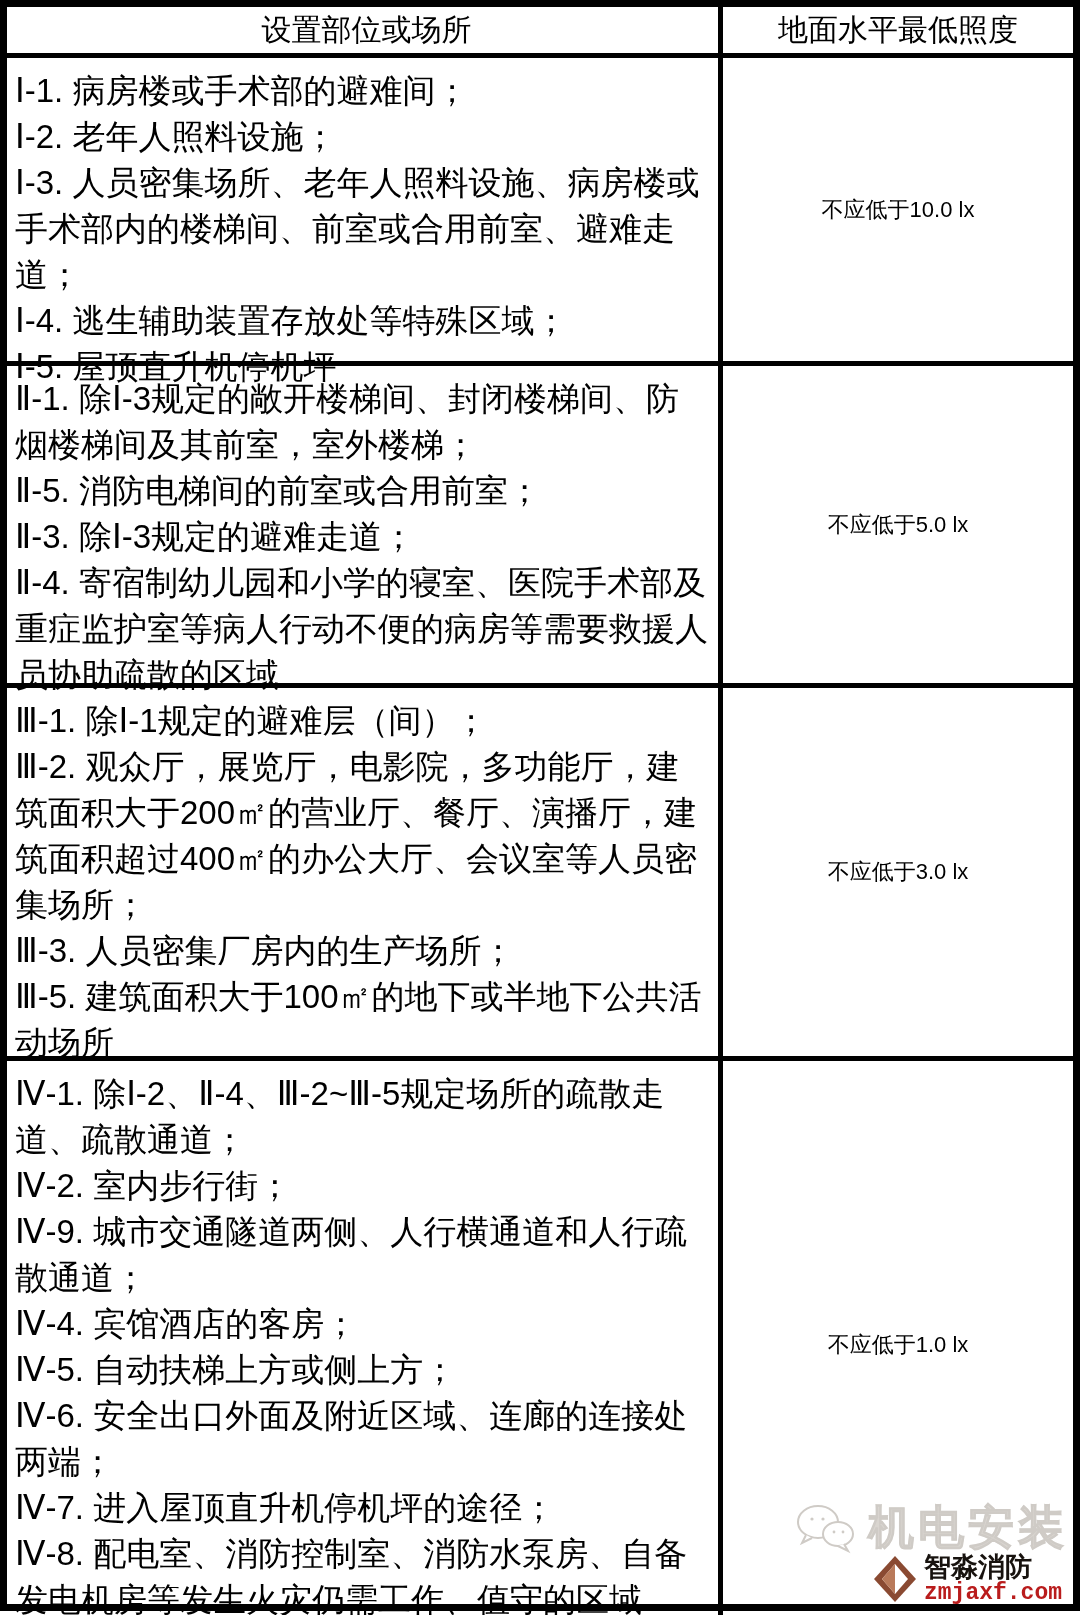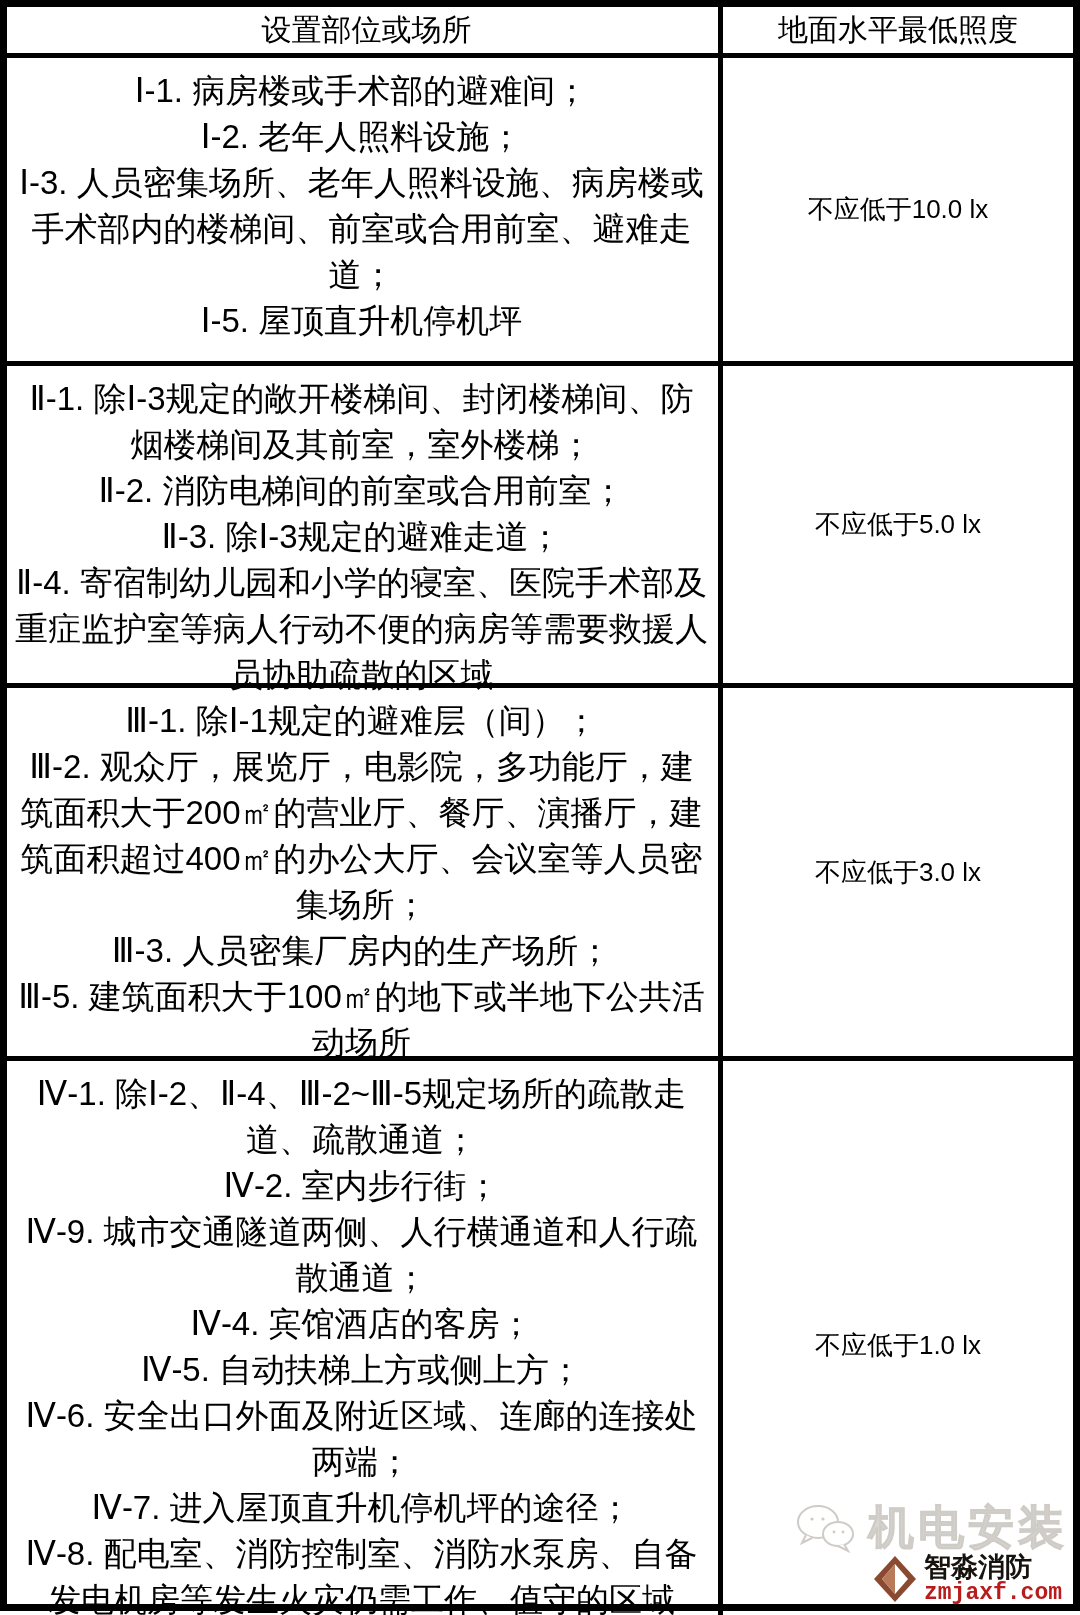--- a/index.html
+++ b/index.html
@@ -36,29 +36,29 @@
     padding-left:8px;
   }
   .hrow .cell-loc, .hrow .cell-val {
     display:flex; align-items:center; justify-content:center;
     font-size:30px;
   }
   .cell-val {
     flex:1 1 auto;
     display:flex; align-items:center; justify-content:center;
     box-sizing:border-box;
-    font-size:26px;
+    font-size:22px;
     text-align:center;
   }
   .row .cell-loc {
     padding:10px 10px 6px 8px;
     font-size:33px;
     line-height:46px;
   }
-  .item { white-space:normal;text-align:center; }
+  .item { white-space:normal; }
 
   
   .wm-wrap {
     position:absolute; right:12px; bottom:10px;
     display:flex; flex-direction:column; align-items:flex-end;
     pointer-events:none;
     justify-content:space-between;
   }
   .wm-wechat {
     display:flex; align-items:center; gap:10px;
@@ -84,28 +84,29 @@
     <div class="hrow">
       <div class="cell-loc">设置部位或场所</div>
       <div class="cell-val">地面水平最低照度</div>
     </div>
 
   <div class="row" style="flex: 0 0 308px; height: 308px;">
         <div class="cell-loc">
           <div class="item">Ⅰ-1. 病房楼或手术部的避难间；</div>
           <div class="item">Ⅰ-2. 老年人照料设施；</div>
           <div class="item">Ⅰ-3. 人员密集场所、老年人照料设施、病房楼或手术部内的楼梯间、前室或合用前室、避难走道；</div>
+          <div class="item">Ⅰ-4. 逃生辅助装置存放处等特殊区域；</div>
           <div class="item">Ⅰ-5. 屋顶直升机停机坪</div>
         </div>
         <div class="cell-val">不应低于10.0 lx</div>
       </div>
       <div class="row" style="flex: 0 0 322px; height: 322px;">
         <div class="cell-loc">
           <div class="item">Ⅱ-1. 除Ⅰ-3规定的敞开楼梯间、封闭楼梯间、防烟楼梯间及其前室，室外楼梯；</div>
-          <div class="item">Ⅱ-2. 消防电梯间的前室或合用前室；</div>
+          <div class="item">Ⅱ-5. 消防电梯间的前室或合用前室；</div>
           <div class="item">Ⅱ-3. 除Ⅰ-3规定的避难走道；</div>
           <div class="item">Ⅱ-4. 寄宿制幼儿园和小学的寝室、医院手术部及重症监护室等病人行动不便的病房等需要救援人员协助疏散的区域</div>
         </div>
         <div class="cell-val">不应低于5.0 lx</div>
       </div>
       <div class="row" style="flex: 0 0 373px; height: 373px;">
         <div class="cell-loc">
           <div class="item">Ⅲ-1. 除Ⅰ-1规定的避难层（间）；</div>
           <div class="item">Ⅲ-2. 观众厅，展览厅，电影院，多功能厅，建筑面积大于200㎡的营业厅、餐厅、演播厅，建筑面积超过400㎡的办公大厅、会议室等人员密集场所；</div>
           <div class="item">Ⅲ-3. 人员密集厂房内的生产场所；</div>

